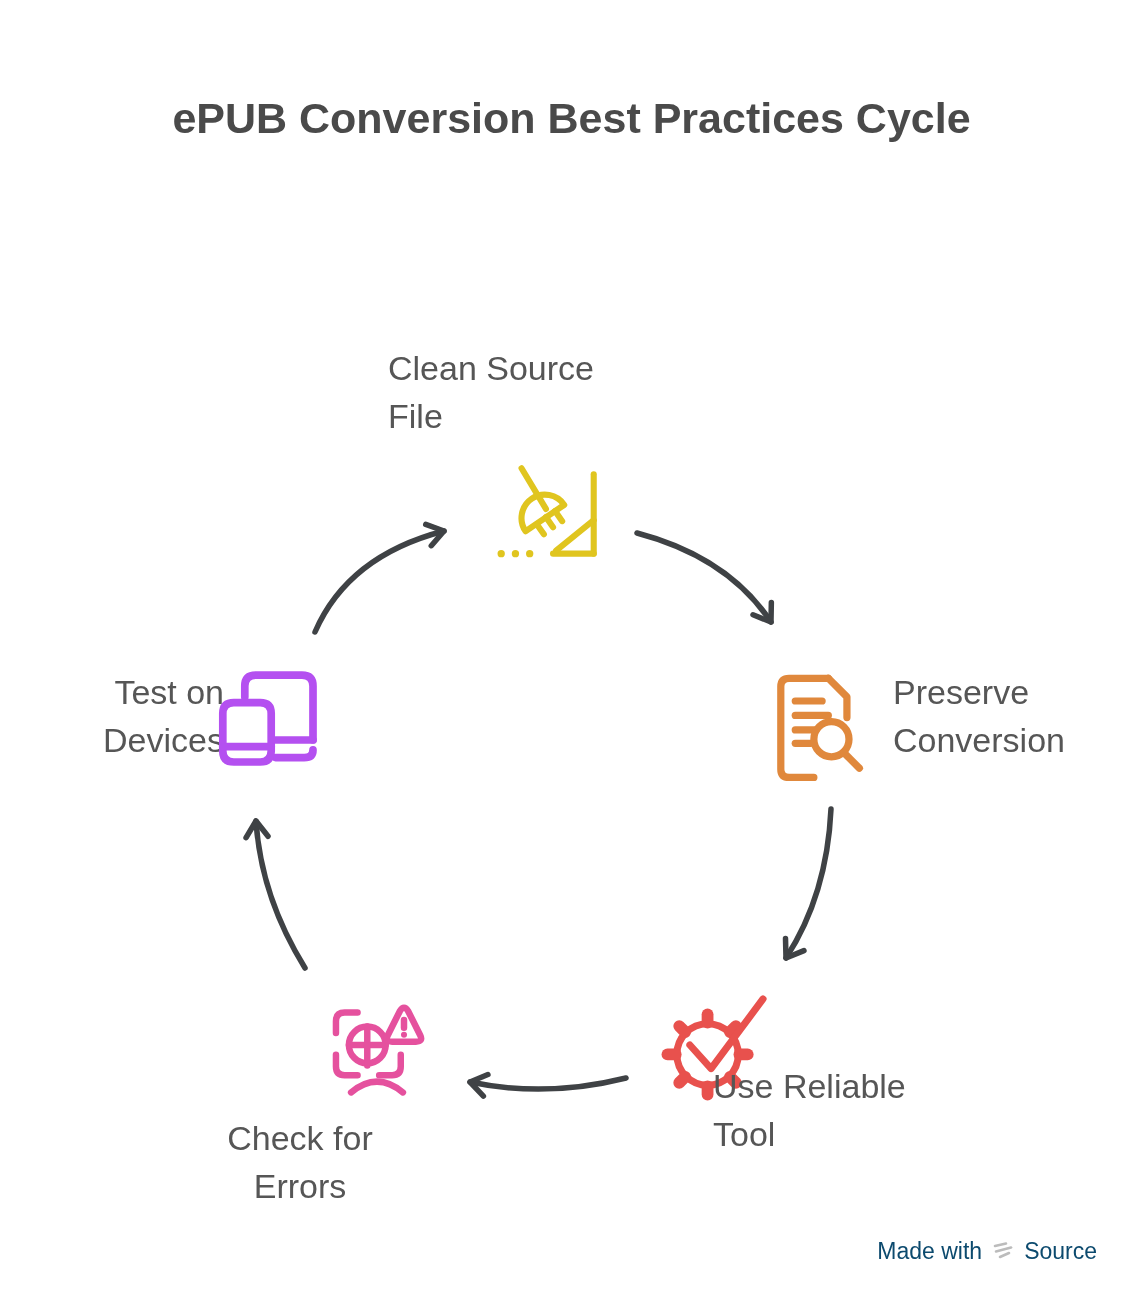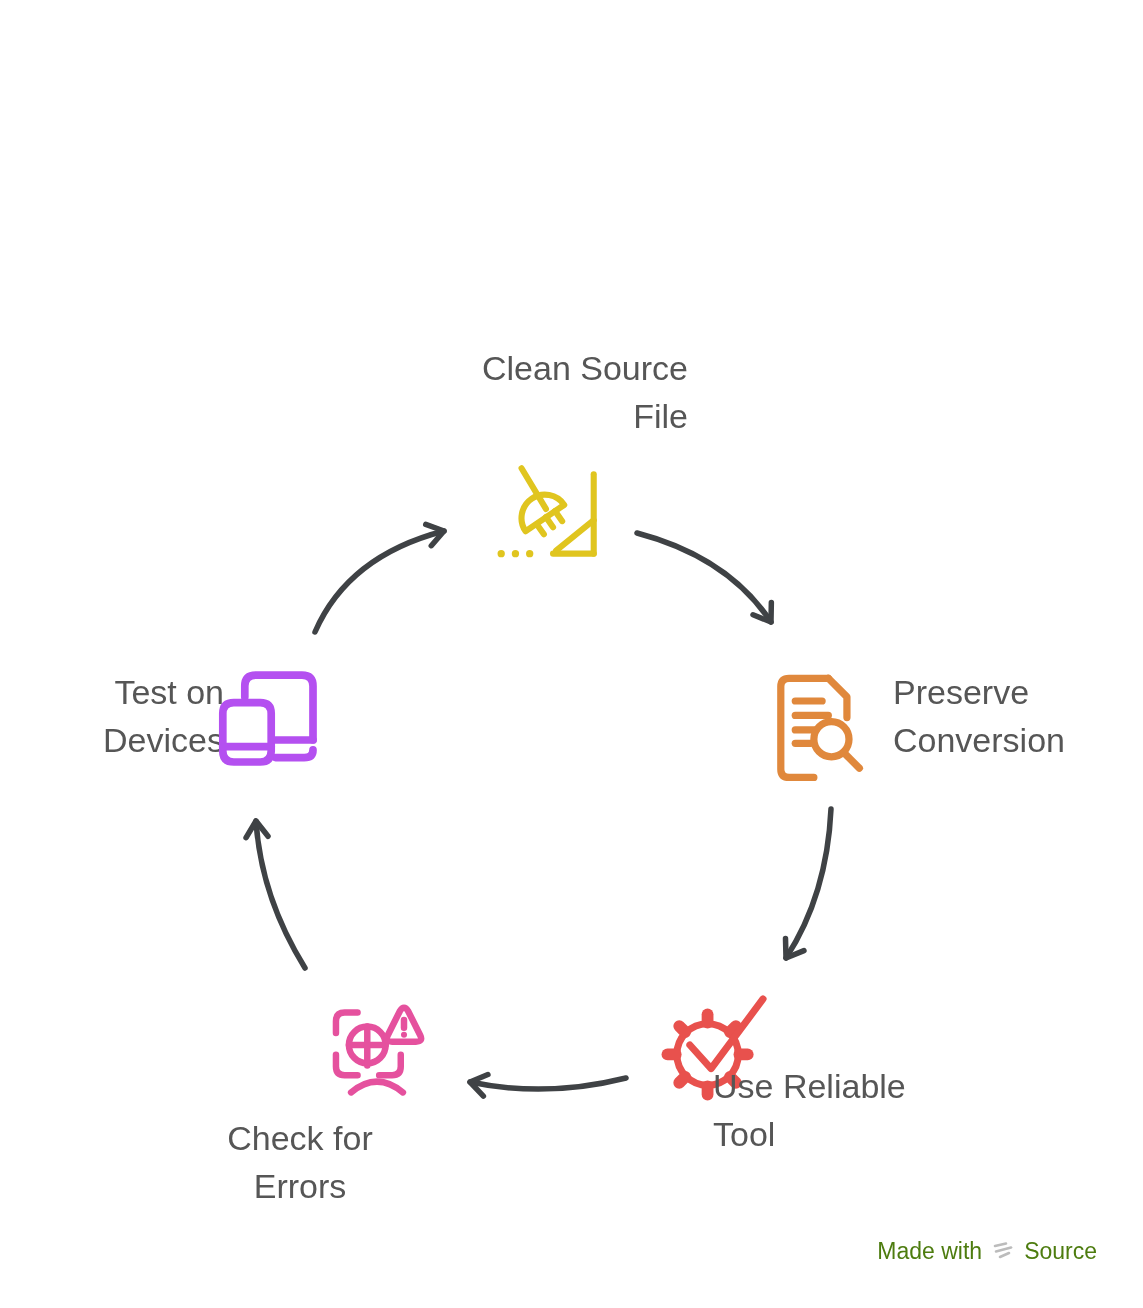--- a/index.html
+++ b/index.html
@@ -14,43 +14,44 @@
     position:absolute;top:94px;left:0;right:0;
     text-align:center;
     font-size:43px;font-weight:700;color:#4a4a4a;
     letter-spacing:0px;
   }
   .step-label{
     position:absolute;
     font-size:34px;line-height:48px;color:#565656;
     white-space:pre-line;
   }
-  .lbl-clean   {top:344px;left:388px;width:300px;text-align:right;}
+  .lbl-clean   {top:344px;left:388px;width:300px;text-align:left;}
   .lbl-preserve{top:668px;left:893px;width:240px;text-align:left;}
   .lbl-tool    {top:1062px;left:713px;width:260px;text-align:left;}
   .lbl-check   {top:1114px;left:175px;width:250px;text-align:center;}
   .lbl-test    {top:668px;left:28px;width:196px;text-align:right;}
   .icon{position:absolute;}
   .ic-broom  {left:489px;top:462px;}
   .ic-doc    {left:766px;top:670px;}
   .ic-gear   {left:658px;top:986px;}
   .ic-scan   {left:320px;top:992px;}
   .ic-devices{left:214px;top:662px;}
   .arrows-layer{position:absolute;left:0;top:0;}
   .watermark{
     position:absolute;top:1238px;right:46px;
     display:flex;align-items:center;gap:9px;
-    font-size:23px;color:#4d7c0f;
+    font-size:23px;color:#0c4a6e;
   }
 </style>
 </head>
 <body>
 
 <div class="canvas">
 
+  <div class="page-title">ePUB Conversion Best Practices Cycle</div>
 
   <svg class="arrows-layer" width="1143" height="1308" viewBox="0 0 1143 1308">
     <defs>
       <marker id="ah" markerUnits="userSpaceOnUse" markerWidth="30" markerHeight="30" refX="17" refY="12" orient="auto" style="overflow:visible">
         <path d="M1,1 L17,12 L1,23" fill="none" stroke="#3F4245" stroke-width="5.5" stroke-linecap="round" stroke-linejoin="round"></path>
       </marker>
     </defs>
     <g fill="none" stroke="#3F4245" stroke-width="5.5" stroke-linecap="round">
       <path d="M315,632 Q348,556 444,531" marker-end="url(#ah)"></path>
       <path d="M637,533 Q728,557 771,622" marker-end="url(#ah)"></path>

